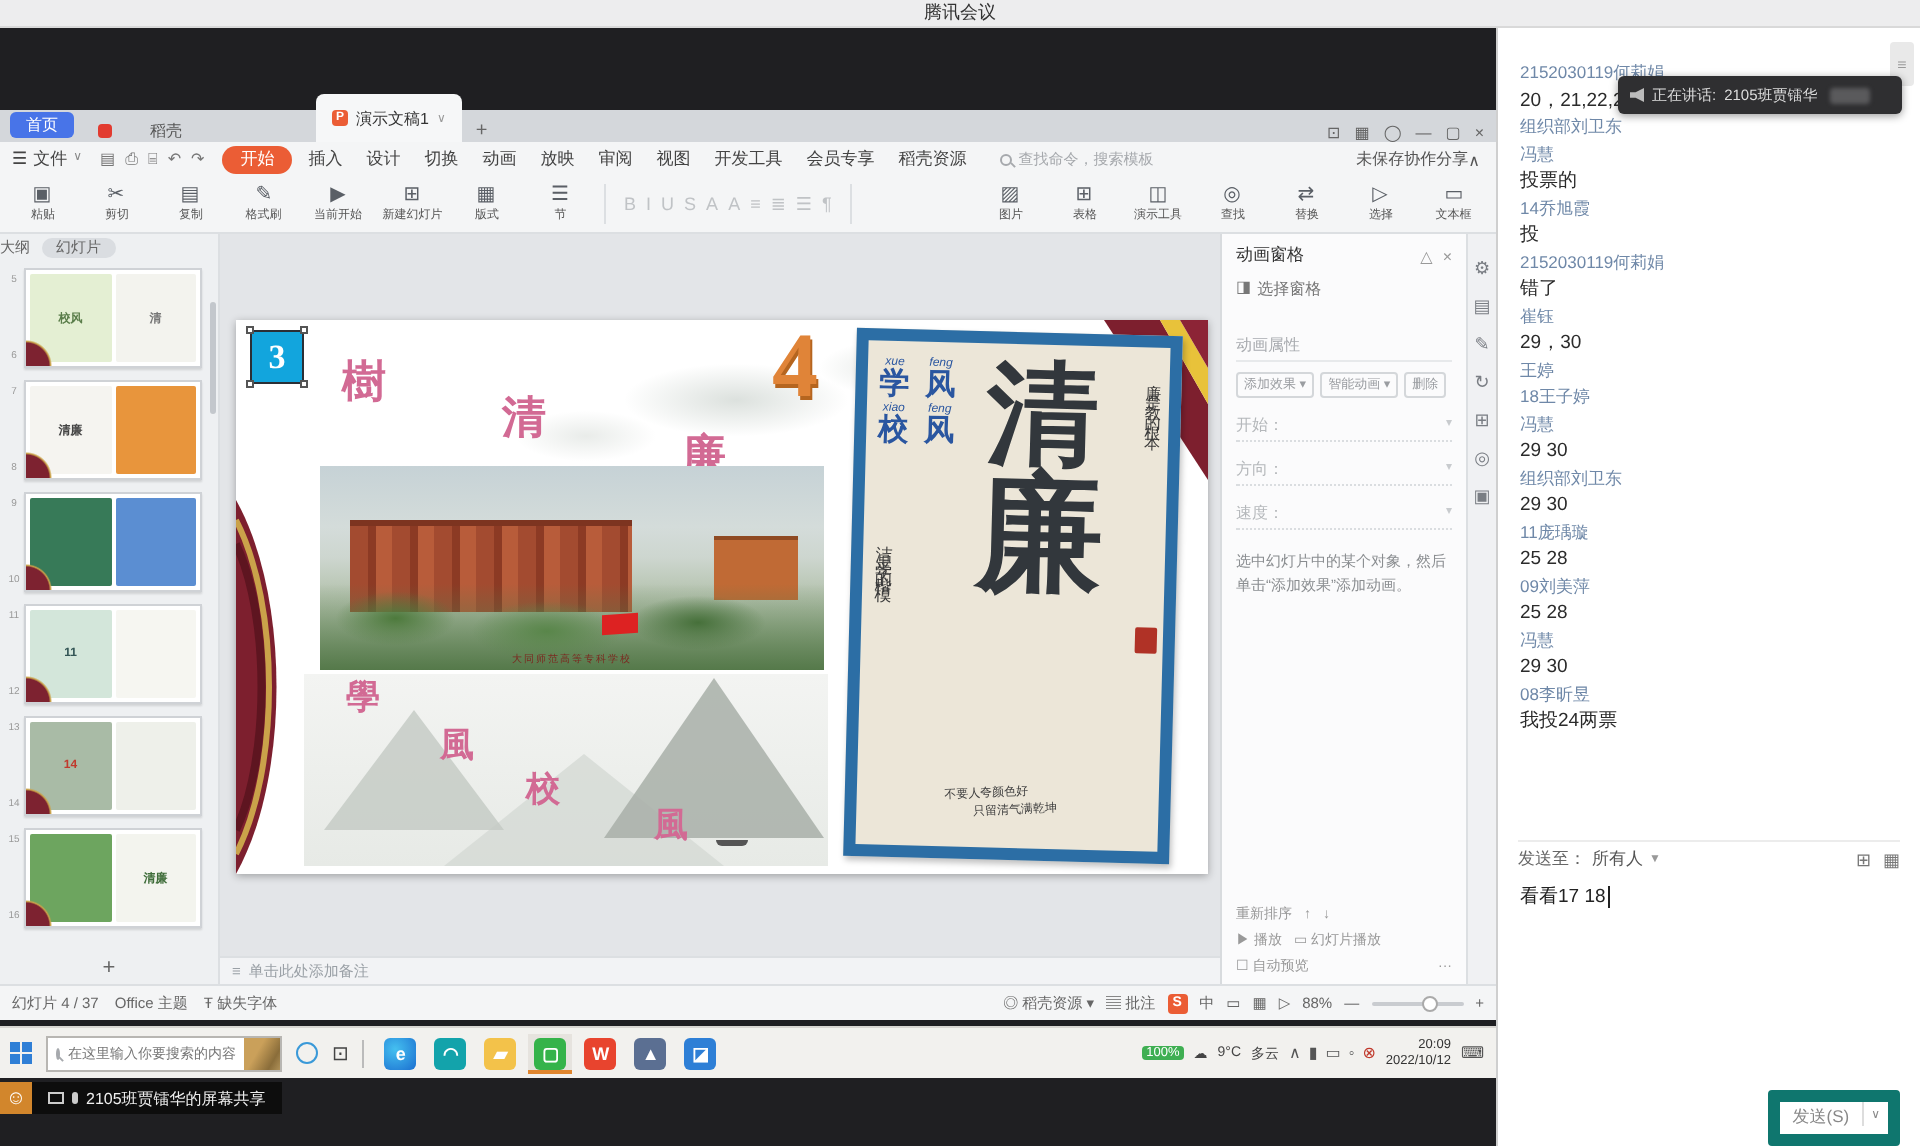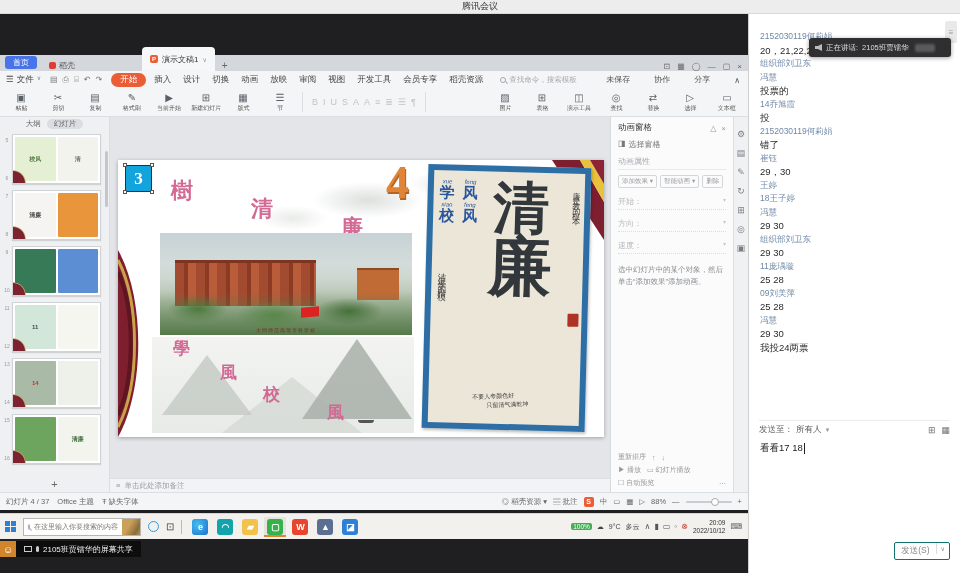--- a/index.html
+++ b/index.html
@@ -12,51 +12,51 @@
     display:flex;align-items:center;justify-content:center;font-size:9px;color:#333;
     border-bottom:1px solid #d9d9d9}
 
   
   .share{position:absolute;left:0;top:14px;width:748px;height:559px;background:#1f1f22;overflow:hidden}
 
   
   .wps{position:absolute;left:0;top:41px;width:748px;height:455px;background:#f4f5f6;font-size:9px;color:#333}
   .wtabbar{height:16px;background:#d4d7db;display:flex;align-items:flex-end;font-size:8px;color:#555}
   .tab-home{background:#4874e8;color:#fff;border-radius:3px;margin:2px 3px 2px 5px;padding:1px 8px}
-  .tab-docer{display:flex;align-items:center;gap:3px;padding:0 9px}
+  .tab-docer{display:flex;align-items:center;gap:19px;padding:0 9px}
   .docer-dot{width:7px;height:7px;background:#e23b30;border-radius:2px;display:inline-block}
   .tab-gap{width:58px}
   .tab-doc{background:#f6f7f8;height:14px;margin-top:2px;border-radius:4px 4px 0 0;display:flex;
     align-items:center;gap:4px;padding:12px 8px;color:#333}
   .pp-ico{width:8px;height:8px;background:#eb5d35;border-radius:2px;display:inline-block;color:#fff;
     font-size:6px;line-height:8px;text-align:center;font-weight:bold}
   .tab-plus{padding:0 7px;color:#666;font-size:10px}
   .winctl{margin-left:auto;display:flex;gap:7px;padding-right:6px;color:#666;font-size:8px}
   .wmenurow{height:17px;display:flex;align-items:center;padding-left:6px;gap:5px;background:#f4f5f6;font-size:8.5px}
   .filebtn{display:flex;gap:3px;color:#444}
   .qicons{display:flex;gap:5px;color:#777;font-size:8px;margin:0 4px}
   .mtabs{display:flex;align-items:center}
   .mtab{padding:1px 6px;color:#444;cursor:default;white-space:nowrap}
   .mtab.active{background:#eb5d35;color:#fff;border-radius:8px;padding:1px 9px;margin-right:2px}
   .msearch{color:#a6a9ad;font-size:7.5px;margin-left:6px;display:flex;align-items:center;gap:3px}
   .mag{width:6px;height:6px;border:1px solid #a6a9ad;border-radius:50%;position:relative;display:inline-block}
   .mag::after{content:"";position:absolute;width:3px;height:1px;background:#a6a9ad;transform:rotate(45deg);right:-3px;bottom:-1px}
-  .wmenuright{margin-left:auto;display:flex;gap:24px;padding-right:8px;color:#555;font-size:8px;align-items:flex-end}
+  .wmenuright{margin-left:auto;display:flex;gap:0;padding-right:8px;color:#555;font-size:8px;align-items:flex-end}
   .wtoolbar{height:29px;background:#f4f5f6;border-bottom:1px solid #dcdfe2;display:flex;align-items:center;
     padding:0 4px;gap:3px}
   .titem{display:flex;flex-direction:column;align-items:center;width:34px;line-height:1}
   .titem .g{font-size:10px;color:#5a5f66;height:12px}
   .titem .t{font-size:6.5px;color:#555;white-space:nowrap;transform:scale(.92)}
   .tsep{width:1px;height:20px;background:#dcdfe2;margin:0 2px}
   .tmid{display:flex;gap:5px;color:#c0c3c6;font-size:9px;align-items:center;padding:0 4px}
   .wbody{position:relative;height:375px}
 
   
   .thumbpanel{position:absolute;left:0;top:0;width:110px;height:375px;background:#eef0f2;border-right:1px solid #dcdfe2}
-  .ptabs{height:14px;display:flex;align-items:center;justify-content:center;gap:6px;font-size:7.5px;color:#666}
+  .ptabs{height:14px;display:flex;align-items:center;gap:6px;font-size:7.5px;color:#666}
   .ptab.active{background:#dadde1;border-radius:7px;padding:0 7px}
   .thumbs{padding:3px 8px 0 2px}
   .thumb{display:flex;margin-bottom:6px;height:50px}
   .tnum{width:10px;display:flex;flex-direction:column;justify-content:space-between;padding:3px 0;
     font-size:5px;color:#999;align-items:center}
   .tbody{flex:1;background:#fff;border:1px solid #cfd2d6;box-shadow:0 1px 1px rgba(0,0,0,.12);
     display:flex;gap:2px;padding:2px;position:relative;overflow:hidden}
   .tbody::before{content:"";position:absolute;left:0;bottom:0;width:14px;height:14px;
     background:radial-gradient(circle at 0 100%, #7d2230 58%, #caa24a 62%, transparent 66%)}
   .thalf{flex:1;border-radius:1px;display:flex;align-items:center;justify-content:center;
@@ -123,21 +123,21 @@
     border-top:1px solid #dcdfe2;display:flex;align-items:center;gap:4px;padding-left:6px;
     font-size:7.5px;color:#9aa0a6}
 
   
   .animpane{position:absolute;left:610px;top:0;width:123px;height:375px;background:#fbfbfc;
     border-left:1px solid #d8dbde;padding:5px 7px;font-size:8px;color:#555}
   .ahead{display:flex;align-items:center}
   .ahead .t{font-size:8.5px;color:#333}
   .ahead .ic{margin-left:auto;display:flex;gap:5px;color:#999}
   .arow{margin-top:5px;display:flex;gap:3px;color:#777}
-  .alabel{margin-top:6px;color:#a8abaf;border-bottom:1px solid #e7e9eb;padding-bottom:2px}
+  .alabel{margin-top:17px;color:#a8abaf;border-bottom:1px solid #e7e9eb;padding-bottom:2px}
   .abtns{display:flex;gap:3px;margin-top:5px}
   .abtn{border:1px solid #d4d7da;border-radius:2px;padding:1px 3px;font-size:6.5px;color:#9a9da1;white-space:nowrap}
   .afield{margin-top:8px;color:#b5b8bb;border-bottom:1px dotted #dadde0;padding-bottom:2px;display:flex}
   .afield::after{content:"▾";margin-left:auto;color:#c8cbce;font-size:6px}
   .ahint{margin-top:10px;font-size:7.5px;color:#8a8d90;line-height:1.55}
   .abottom{position:absolute;left:7px;right:7px;bottom:4px;font-size:7px;color:#999}
   .abottom .r{display:flex;gap:6px;margin-top:3px;align-items:center}
   .abottom .dots{margin-left:auto}
 
   
@@ -201,21 +201,21 @@
   .msgs{position:absolute;left:11px;right:16px;top:16px;height:384px;overflow:hidden;z-index:1}
   .mname{font-size:8.5px;color:#6f88a8;height:13.5px;line-height:13.5px;white-space:nowrap}
   .mtext{font-size:9.5px;color:#2b2b2b;height:13.5px;line-height:13.5px;white-space:nowrap}
   .sendrow{position:absolute;left:10px;right:10px;top:406px;height:18px;border-top:1px solid #ececec;
     display:flex;align-items:center;gap:3px;font-size:8.5px;color:#666}
   .sendrow .tgt{color:#555}
   .sendrow .caret{color:#999;font-size:6px}
   .sendrow .icons{margin-left:auto;display:flex;gap:6px;color:#777;font-size:9px}
   .chatinput{position:absolute;left:11px;top:428px;font-size:9.5px;color:#222;display:flex;align-items:center}
   .cursor{width:1px;height:11px;background:#222;margin-left:1px}
-  .sendbtn{position:absolute;right:10px;bottom:13px;border:1px solid #0f766e;border-radius:2px;
+  .sendbtn{position:absolute;right:10px;bottom:0;border:6px solid #0f766e;border-radius:2px;
     display:flex;align-items:flex-start;font-size:8.5px;color:#888}
   .sendbtn .lbl{padding:2px 6px}
   .sendbtn .cv{padding:2px 4px;border-left:1px solid #ddd;font-size:6px}
 </style>
 </head>
 <body>
 
 <div class="screen">
 
   <div class="titlebar">
@@ -697,20 +697,21 @@
         <div class="mname">冯慧</div>
         <div class="mtext">29 30</div>
         <div class="mname">组织部刘卫东</div>
         <div class="mtext">29 30</div>
         <div class="mname">11庞瑀璇</div>
         <div class="mtext">25  28</div>
         <div class="mname">09刘美萍</div>
         <div class="mtext">25  28</div>
         <div class="mname">冯慧</div>
         <div class="mtext">29 30</div>
+        <div class="mname">08李昕昱</div>
         <div class="mtext">我投24两票</div>
       </div>
 
     <div class="sendrow">
       <span>发送至：</span>
       <span class="tgt">所有人</span>
       <span class="caret">▼</span>
       <span class="icons">
         <span>⊞</span>
         <span>▦</span>

